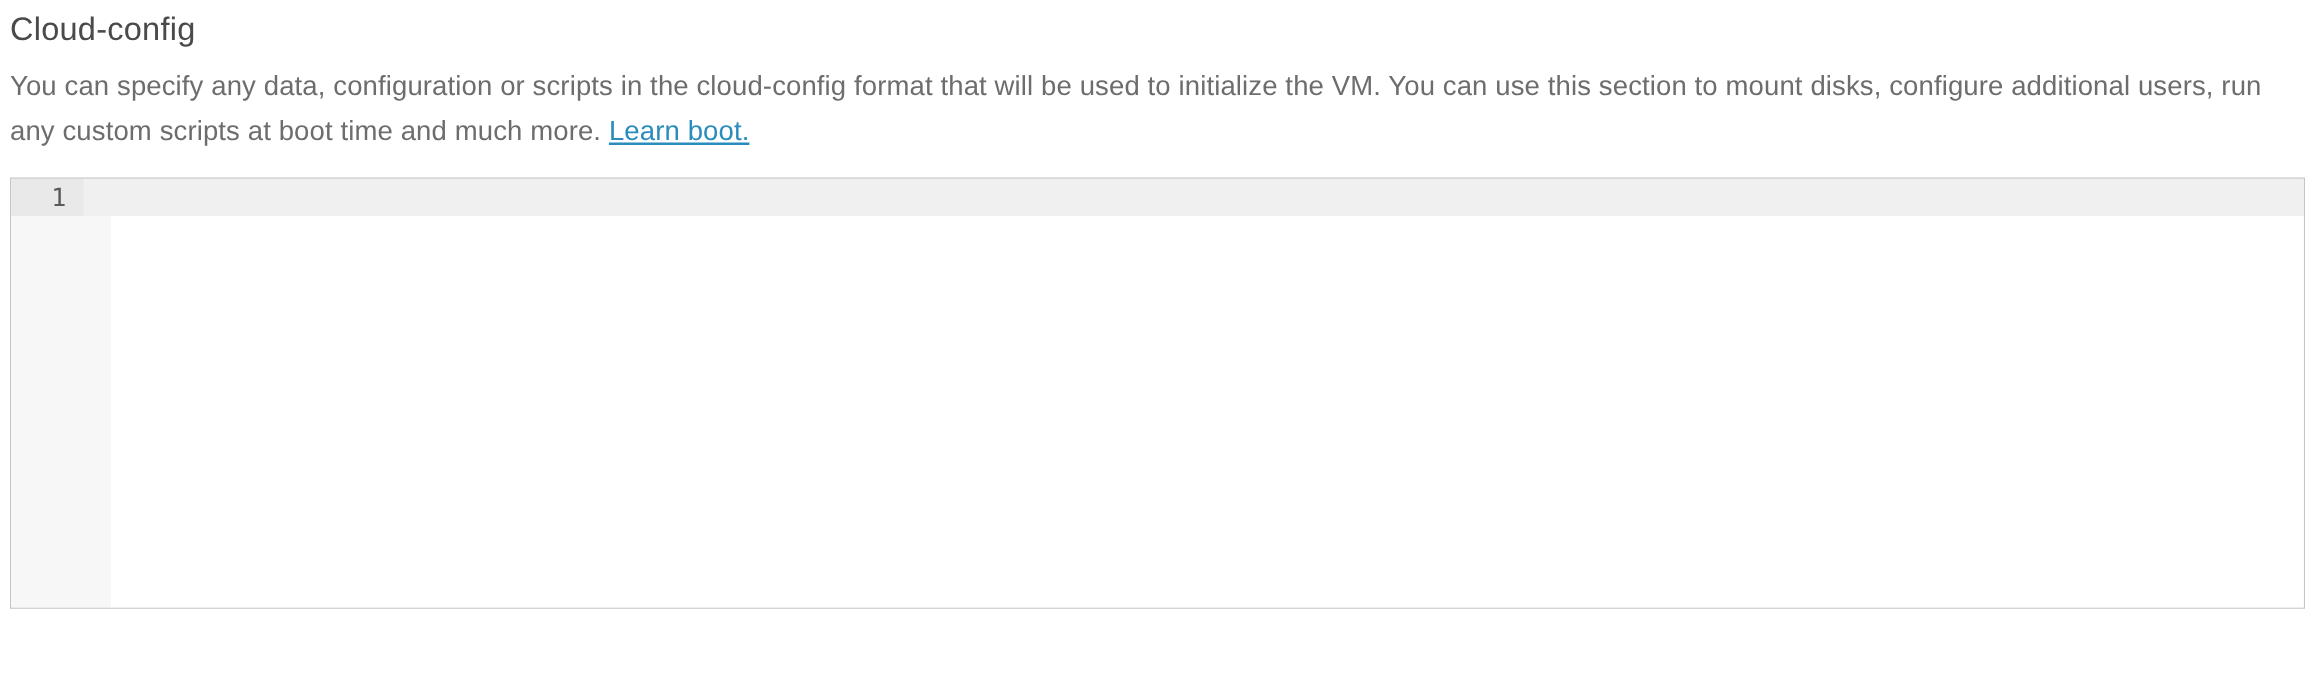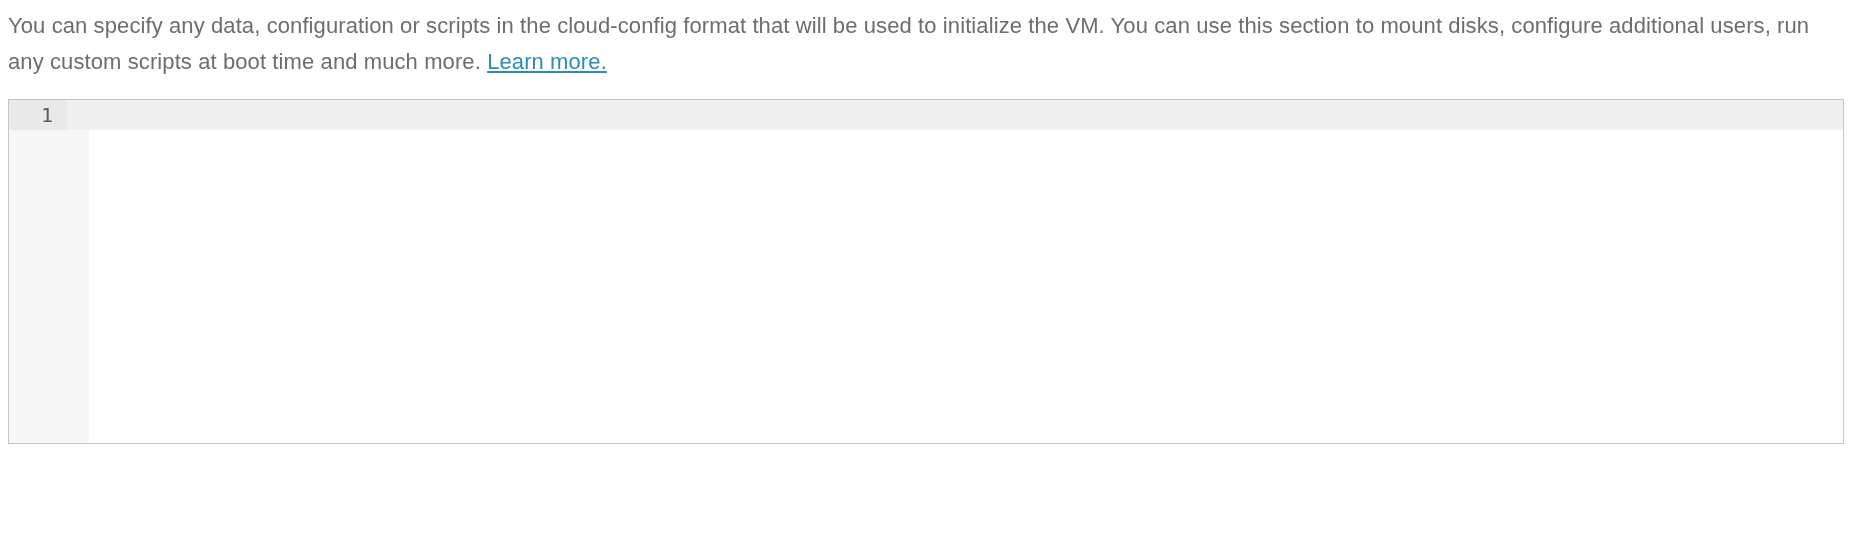--- a/index.html
+++ b/index.html
@@ -92,22 +92,23 @@
       font-family: inherit;
       font-size: inherit;
       padding: 2px 6px;
       background: #ffffff;
     }
   </style>
 </head>
 <body>
 
 <div>
+  <h2 class="section-title">Cloud-config</h2>
   <p class="description">
-    <span>You can specify any data, configuration or scripts in the cloud-config format that will be used to initialize the VM. You can use this section to mount disks, configure additional users, run any custom scripts at boot time and much more. </span><a class="learn-more-link">Learn more.</a>
+    <span>You can specify any data, configuration or scripts in the cloud-config format that will be used to initialize the VM. You can use this section to mount disks, configure additional users, run any custom scripts at boot time and much more. </span><a class="learn-more-link">Learn boot.</a>
   </p>
 
   <div class="code-editor">
     <div class="editor-line">
       <div class="line-number">1</div>
       <div class="gutter-spacer"></div>
       <div class="code-content"></div>
     </div>
     <div class="editor-body">
       <div class="gutter-full"></div>

